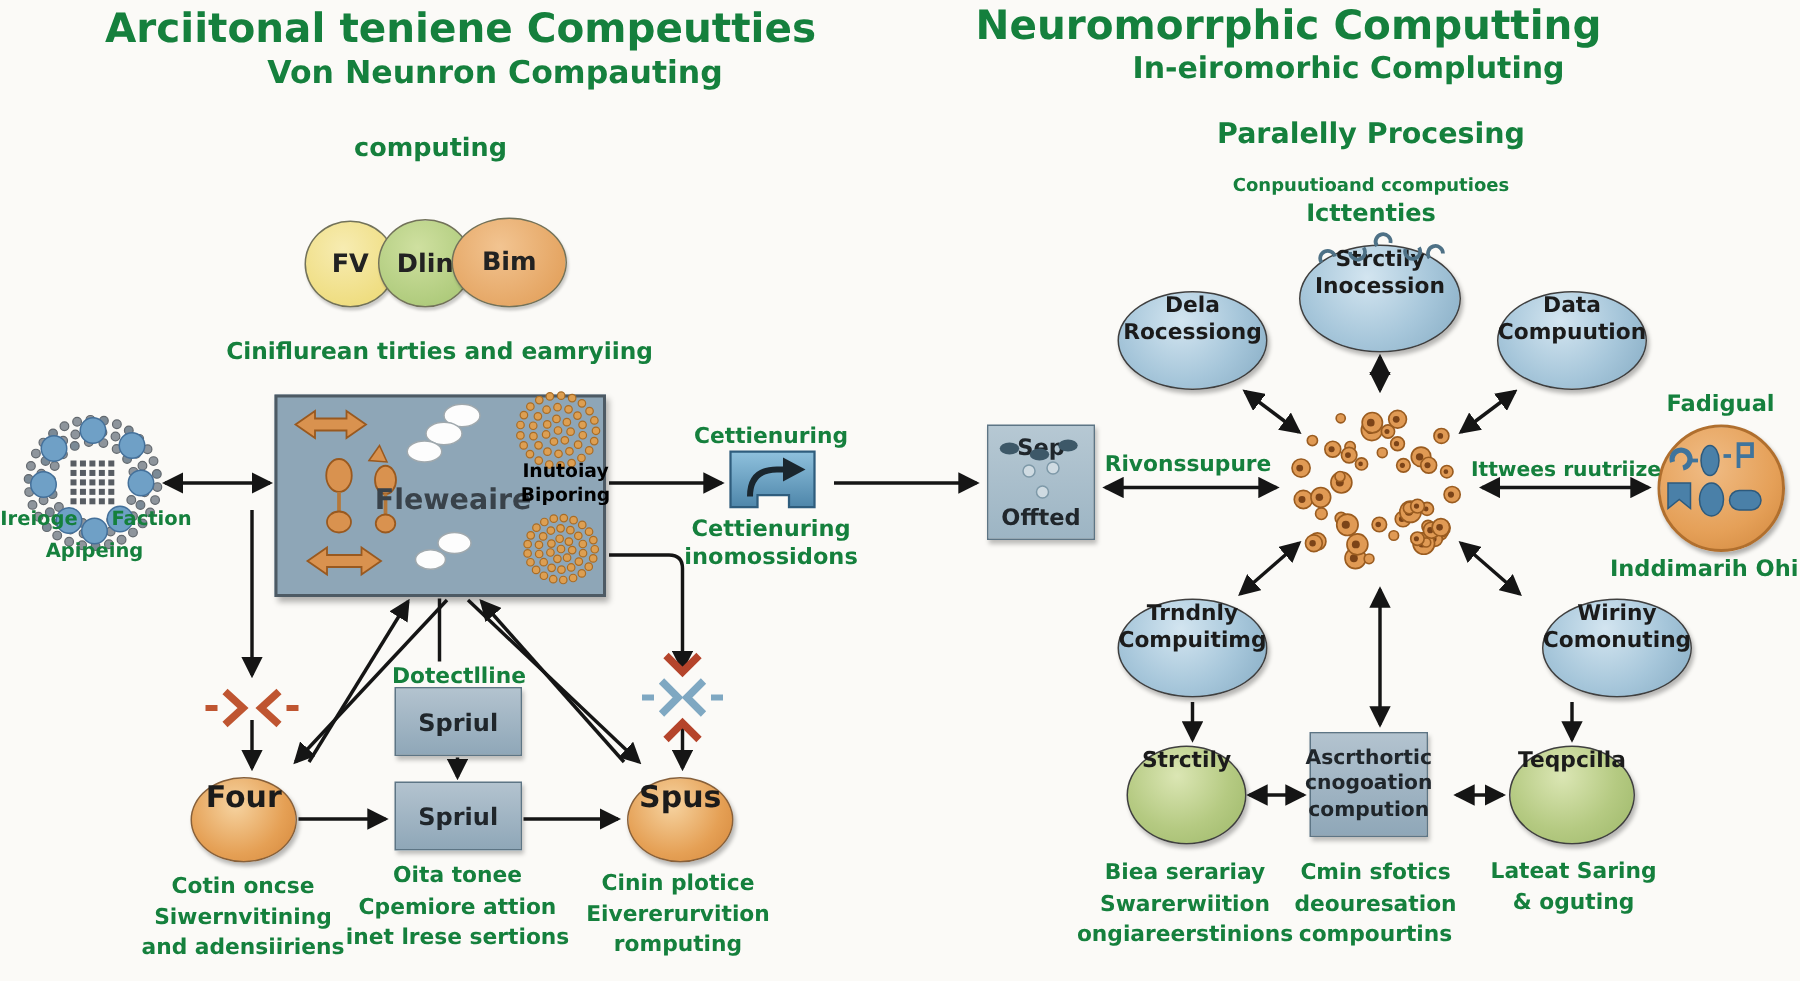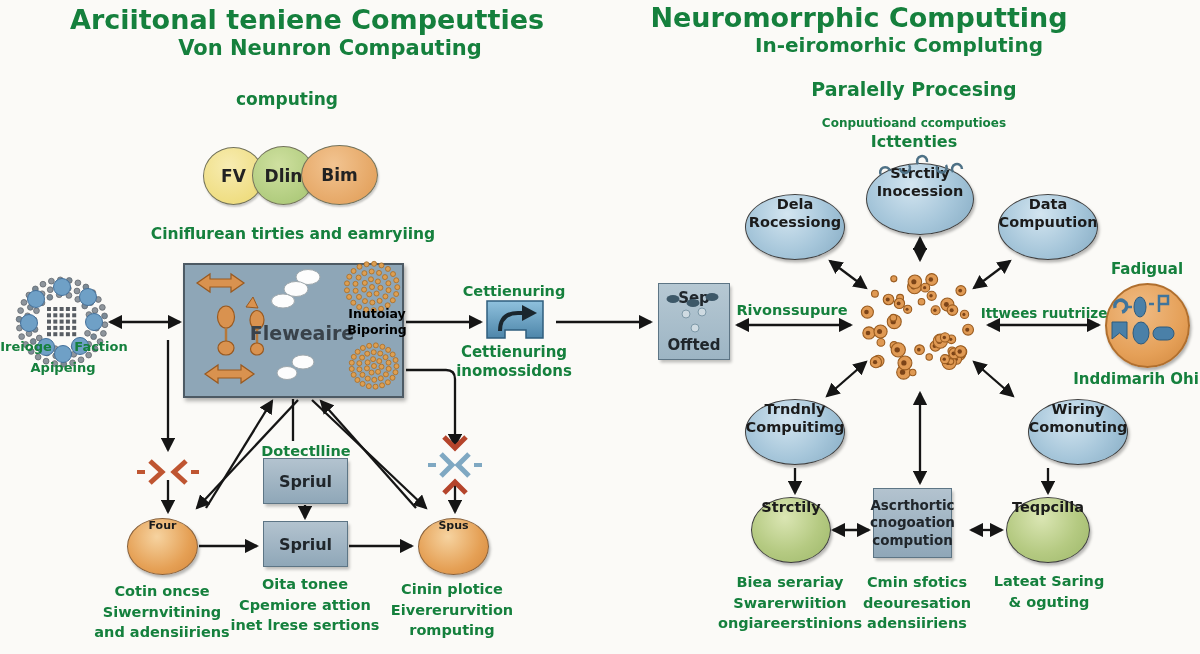--- a/index.html
+++ b/index.html
@@ -6,21 +6,21 @@
   html,body{width:1200px;height:654px}
   body{position:relative;background:#fbfaf7;font-family:"DejaVu Sans",sans-serif;overflow:hidden}
   .t{position:absolute;transform:translateX(-50%);text-align:center;white-space:nowrap;font-weight:700;color:#15803d}
   .node{position:absolute;display:flex;flex-direction:column;align-items:center;
         border-radius:50%;border:1.5px solid #3f3f3f;font-weight:700;font-size:14.5px;color:#1b1b1b;
         line-height:1.25;text-align:center;
         background:radial-gradient(circle at 42% 30%,#d3e5f0 0%,#a6c6da 55%,#85abc3 100%);
         box-shadow:1.5px 2.5px 3px rgba(0,0,0,.28)}
   .node.green{background:radial-gradient(circle at 42% 30%,#dbe6b4 0%,#b5ca82 55%,#9cb768 100%)}
   .node.orangec{background:radial-gradient(circle at 42% 32%,#f6d3a0 0%,#e5a055 60%,#d4863a 100%);
-        border-color:#87603a;font-size:11px}
+        border-color:#87603a;font-size:20px}
   .bbox{position:absolute;display:flex;flex-direction:column;align-items:center;justify-content:center;
         background:linear-gradient(180deg,#b3c3cf,#8fa7b8);border:1.5px solid #5d7585;font-weight:700;
         font-size:16px;color:#20262b;text-align:right;box-shadow:1.5px 2.5px 3px rgba(0,0,0,.25)}
   .venn{position:absolute;border-radius:50%;border:1.5px solid #72725a;display:flex;align-items:center;
         justify-content:center;font-weight:700;font-size:17px;color:#222;box-shadow:1px 2px 2px rgba(0,0,0,.2)}
   #cpu-box{position:absolute;left:183px;top:263px;width:221px;height:135px;background:#8ea6b7;
         border:2px solid #4d5a64;box-shadow:2px 3px 4px rgba(0,0,0,.3)}
   #chip-circle{position:absolute;left:1105px;top:283px;width:85px;height:85px;border-radius:50%;
         border:2px solid #b06f2e;background:radial-gradient(circle at 40% 32%,#f0bc85 0%,#e5a058 60%,#d0863c 100%);
         box-shadow:1.5px 2.5px 3px rgba(0,0,0,.3)}
@@ -545,18 +545,18 @@
 <div class="t" style="left:1144px;top:370px;font-size:15px">Inddimarih Ohinj</div>
 
 <div class="t" style="left:790px;top:572px;font-size:14.5px;line-height:20.5px">
   <div>Biea serariay</div>
   <div>Swarerwiition</div>
   <div>ongiareerstinions</div>
 </div>
 <div class="t" style="left:917px;top:572px;font-size:14.5px;line-height:20.5px">
   <div>Cmin sfotics</div>
   <div>deouresation</div>
-  <div>adensiiriens</div>
+  <div>compourtins</div>
 </div>
 <div class="t" style="left:1049px;top:571px;font-size:14.5px;line-height:20.5px">
   <div>Lateat Saring</div>
   <div>&amp; oguting</div>
 </div>
 
 </body></html>

